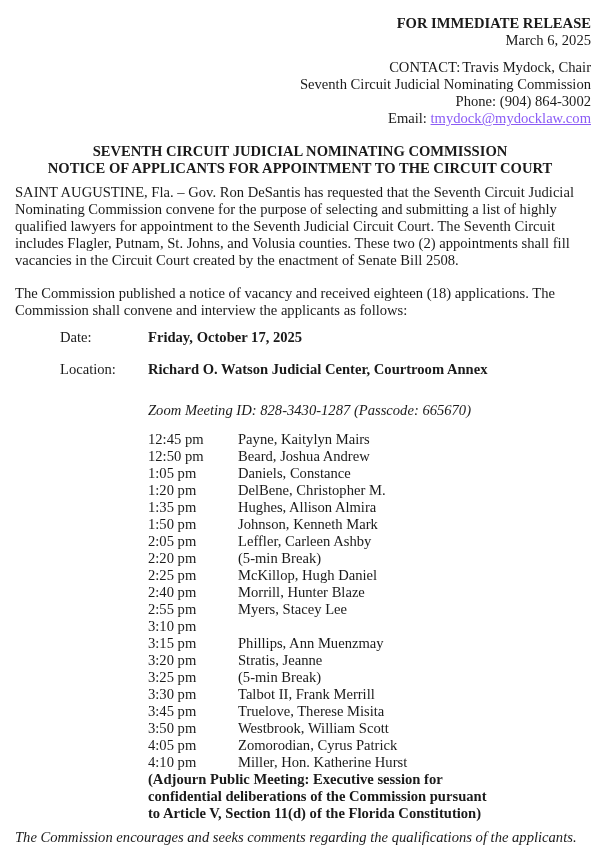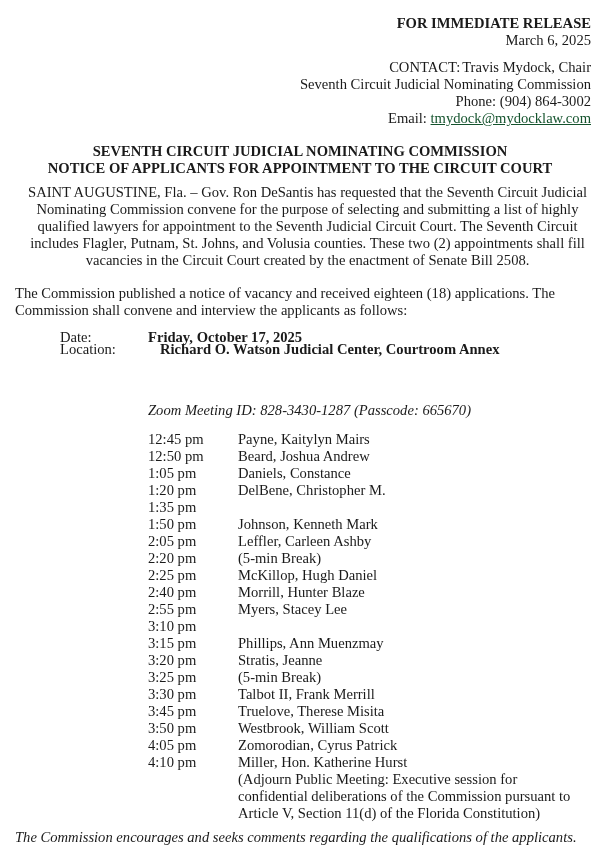--- a/index.html
+++ b/index.html
@@ -37,53 +37,53 @@
     .release-date { line-height: 17px; }
     .contact-block {
       position: absolute;
       right: 9px;
       top: 59px;
       text-align: right;
       line-height: 17px;
     }
     .contact-label { margin-right: 2px; }
     .email-link {
-      color: #14532d;
+      color: #8b5cf6;
       text-decoration: underline;
     }
     .title-block {
       position: absolute;
       left: 0;
       top: 143px;
       width: 600px;
       text-align: center;
       font-weight: bold;
       font-size: 14.6px;
       line-height: 17px;
     }
     .para {
       position: absolute;
       left: 15px;
       width: 585px;
       line-height: 17px;
     }
-    .p1 { top: 184px; text-align: center; }
+    .p1 { top: 184px; }
     .p2 { top: 285px; }
     .meta-row {
       position: absolute;
       left: 60px;
       display: flex;
     }
     .meta-label {
       width: 88px;
       flex: 0 0 88px;
     }
     .meta-value b { font-weight: bold; }
     .row-date { top: 329px; }
-    .row-loc { top: 341px; gap: 12px; }
+    .row-loc { top: 361px; }
     .zoom-line {
       position: absolute;
       left: 148px;
       top: 402px;
       font-style: italic;
     }
     .schedule {
       position: absolute;
       left: 148px;
       top: 431px;
@@ -93,23 +93,23 @@
       display: flex;
       line-height: 17px;
       height: 17px;
     }
     .sched-time {
       width: 90px;
       flex: 0 0 90px;
     }
     .sched-name { white-space: nowrap; }
     .adjourn {
-      margin-left: 90px;
       line-height: 17px;
       width: 350px;
+      font-weight: bold;
     }
     .footer {
       position: absolute;
       left: 15px;
       top: 829px;
       font-style: italic;
       white-space: nowrap;
     }
   </style>
 </head>
@@ -168,20 +168,21 @@
         <div class="sched-row">
           <div class="sched-time">1:05 pm</div>
           <div class="sched-name">Daniels, Constance</div>
         </div>
         <div class="sched-row">
           <div class="sched-time">1:20 pm</div>
           <div class="sched-name">DelBene, Christopher M.</div>
         </div>
         <div class="sched-row">
           <div class="sched-time">1:35 pm</div>
+          <div class="sched-name">Hughes, Allison Almira</div>
         </div>
         <div class="sched-row">
           <div class="sched-time">1:50 pm</div>
           <div class="sched-name">Johnson, Kenneth Mark</div>
         </div>
         <div class="sched-row">
           <div class="sched-time">2:05 pm</div>
           <div class="sched-name">Leffler, Carleen Ashby</div>
         </div>
         <div class="sched-row">

